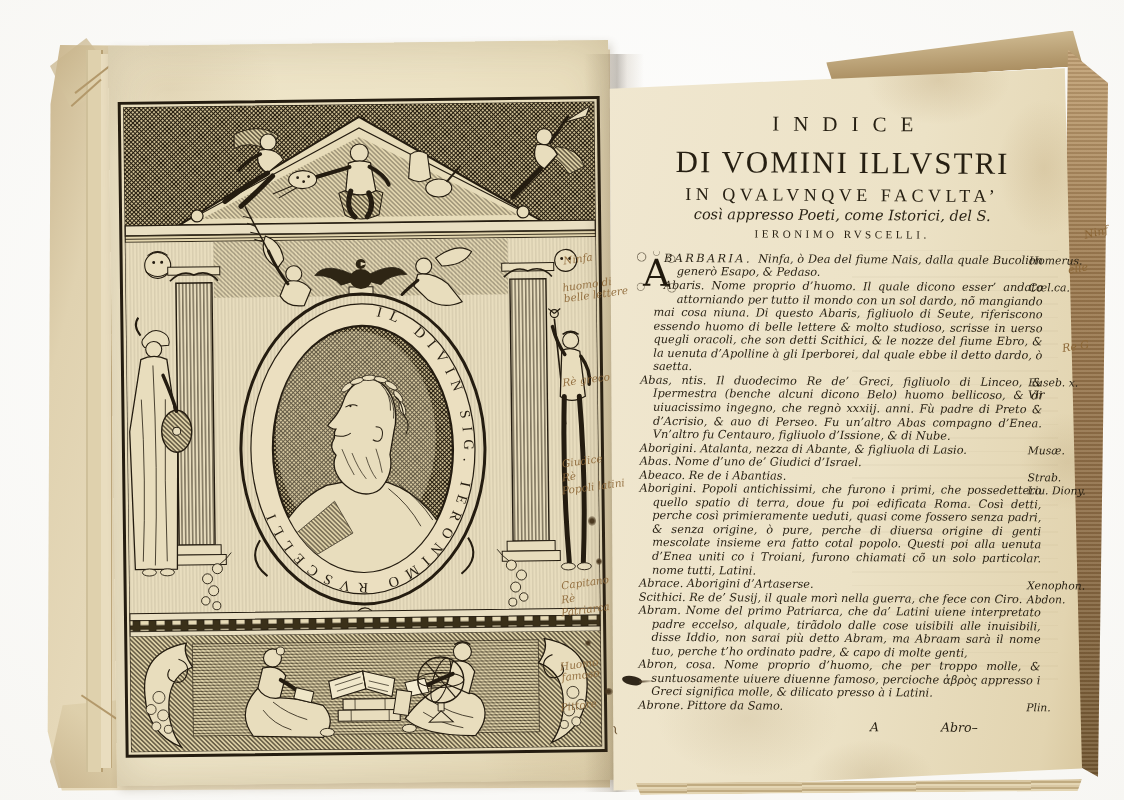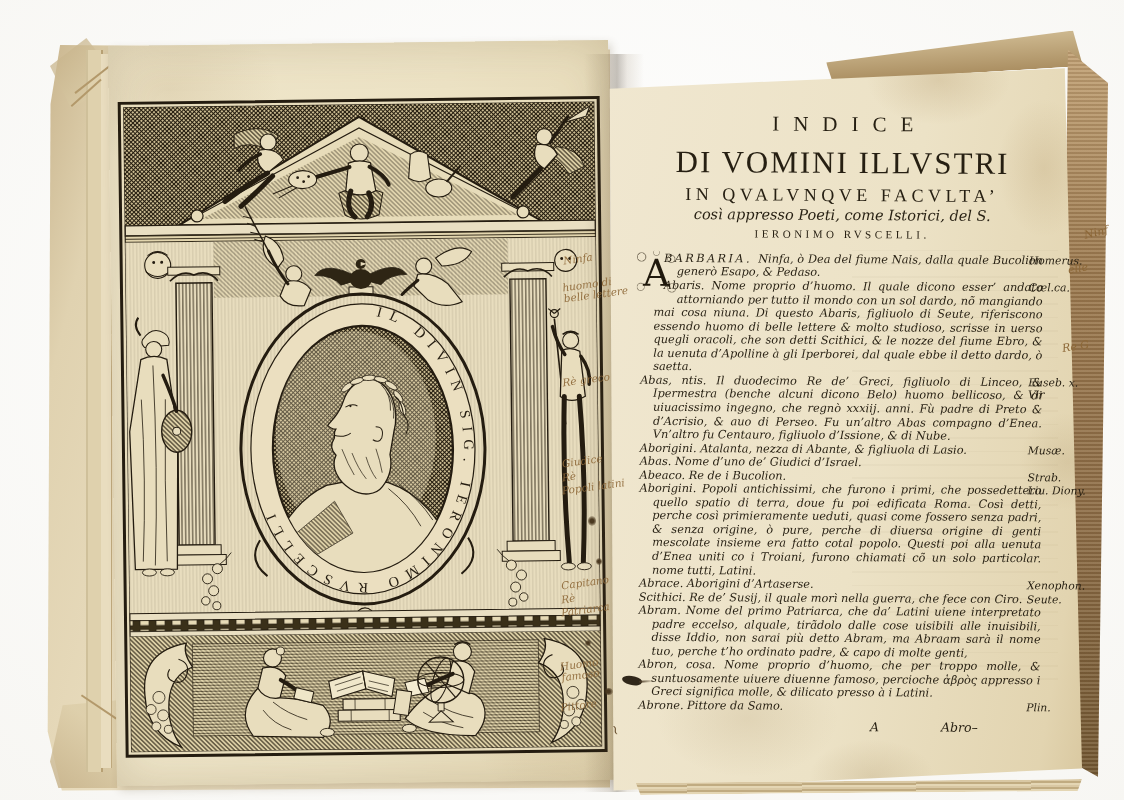--- a/index.html
+++ b/index.html
@@ -435,24 +435,24 @@
     <div class="t4">così appresso Poeti, come Istorici, del S.</div>
     <div class="t5">IERONIMO RVSCELLI.</div>
 
     <div class="entries">
         <div class="entry"><span class="dropcap">A</span><span class="lead sp">BARBARIA. </span><span>Ninfa, ò Dea del fiume Nais, dalla quale Bucolion generò Esapo, &amp; Pedaso.</span><span class="mnote">Homerus.</span><span class="gnote">Ninfa</span></div>
         <div class="entry"><span class="lead">Abaris. </span><span>Nome proprio d’huomo. Il quale dicono esser’ andato attorniando per tutto il mondo con un sol dardo, nõ mangiando mai cosa niuna. Di questo Abaris, figliuolo di Seute, riferiscono essendo huomo di belle lettere &amp; molto studioso, scrisse in uerso quegli oracoli, che son detti Scithici, &amp; le nozze del fiume Ebro, &amp; la uenuta d’Apolline à gli Iperborei, dal quale ebbe il detto dardo, ò saetta.</span><span class="mnote">Cæl.ca.</span><span class="gnote">huomo di belle lettere</span></div>
         <div class="entry"><span class="lead">Abas, ntis. </span><span>Il duodecimo Re de’ Greci, figliuolo di Linceo, &amp; Ipermestra (benche alcuni dicono Belo) huomo bellicoso, &amp; di uiuacissimo ingegno, che regnò xxxiij. anni. Fù padre di Preto &amp; d’Acrisio, &amp; auo di Perseo. Fu un’altro Abas compagno d’Enea. Vn’altro fu Centauro, figliuolo d’Issione, &amp; di Nube.</span><span class="mnote">Euseb. x.
 Vir</span><span class="gnote">Rè greco</span></div>
         <div class="entry"><span class="lead">Aborigini. </span><span>Atalanta, nezza di Abante, &amp; figliuola di Lasio.</span><span class="mnote">Musæ.</span></div>
         <div class="entry"><span class="lead">Abas. </span><span>Nome d’uno de’ Giudici d’Israel.</span><span class="gnote">Giudice</span></div>
-        <div class="entry"><span class="lead">Abeaco. </span><span>Re de i Bucolion.</span><span class="mnote">Strab.</span><span class="gnote">Rè</span></div>
+        <div class="entry"><span class="lead">Abeaco. </span><span>Re de i Abantias.</span><span class="mnote">Strab.</span><span class="gnote">Rè</span></div>
         <div class="entry"><span class="lead">Aborigini. </span><span>Popoli antichissimi, che furono i primi, che possedettero quello spatio di terra, doue fu poi edificata Roma. Così detti, perche così primieramente ueduti, quasi come fossero senza padri, &amp; senza origine, ò pure, perche di diuersa origine di genti mescolate insieme era fatto cotal popolo. Questi poi alla uenuta d’Enea uniti co i Troiani, furono chiamati cõ un solo particolar. nome tutti, Latini.</span><span class="mnote">Liu. Diony.</span><span class="gnote">Popoli latini</span></div>
         <div class="entry"><span class="lead">Abrace. </span><span>Aborigini d’Artaserse.</span><span class="mnote">Xenophon.</span><span class="gnote">Capitano</span></div>
-        <div class="entry"><span class="lead">Scithici. </span><span>Re de’ Susij, il quale morì nella guerra, che fece con Ciro.</span><span class="mnote">Seute.</span><span class="gnote">Rè</span></div>
+        <div class="entry"><span class="lead">Scithici. </span><span>Re de’ Susij, il quale morì nella guerra, che fece con Ciro.</span><span class="mnote">Abdon.</span><span class="gnote">Rè</span></div>
         <div class="entry"><span class="lead">Abram. </span><span>Nome del primo Patriarca, che da’ Latini uiene interpretato padre eccelso, alquale, tirãdolo dalle cose uisibili alle inuisibili, disse Iddio, non sarai più detto Abram, ma Abraam sarà il nome tuo, perche t’ho ordinato padre, &amp; capo di molte genti,</span><span class="gnote">Patriarca</span></div>
         <div class="entry"><span class="lead">Abron, cosa. </span><span>Nome proprio d’huomo, che per troppo molle, &amp; suntuosamente uiuere diuenne famoso, percioche ἁβρὸς appresso i Greci significa molle, &amp; dilicato presso à i Latini.</span><span class="gnote">Huomo famoso</span></div>
         <div class="entry"><span class="lead">Abrone. </span><span>Pittore da Samo.</span><span class="mnote">Plin.</span><span class="gnote">Pittore</span></div>
       </div>
 
     <div class="pgfoot">
       <span>A</span>
       <span>Abro–</span>
     </div>
   </div>

